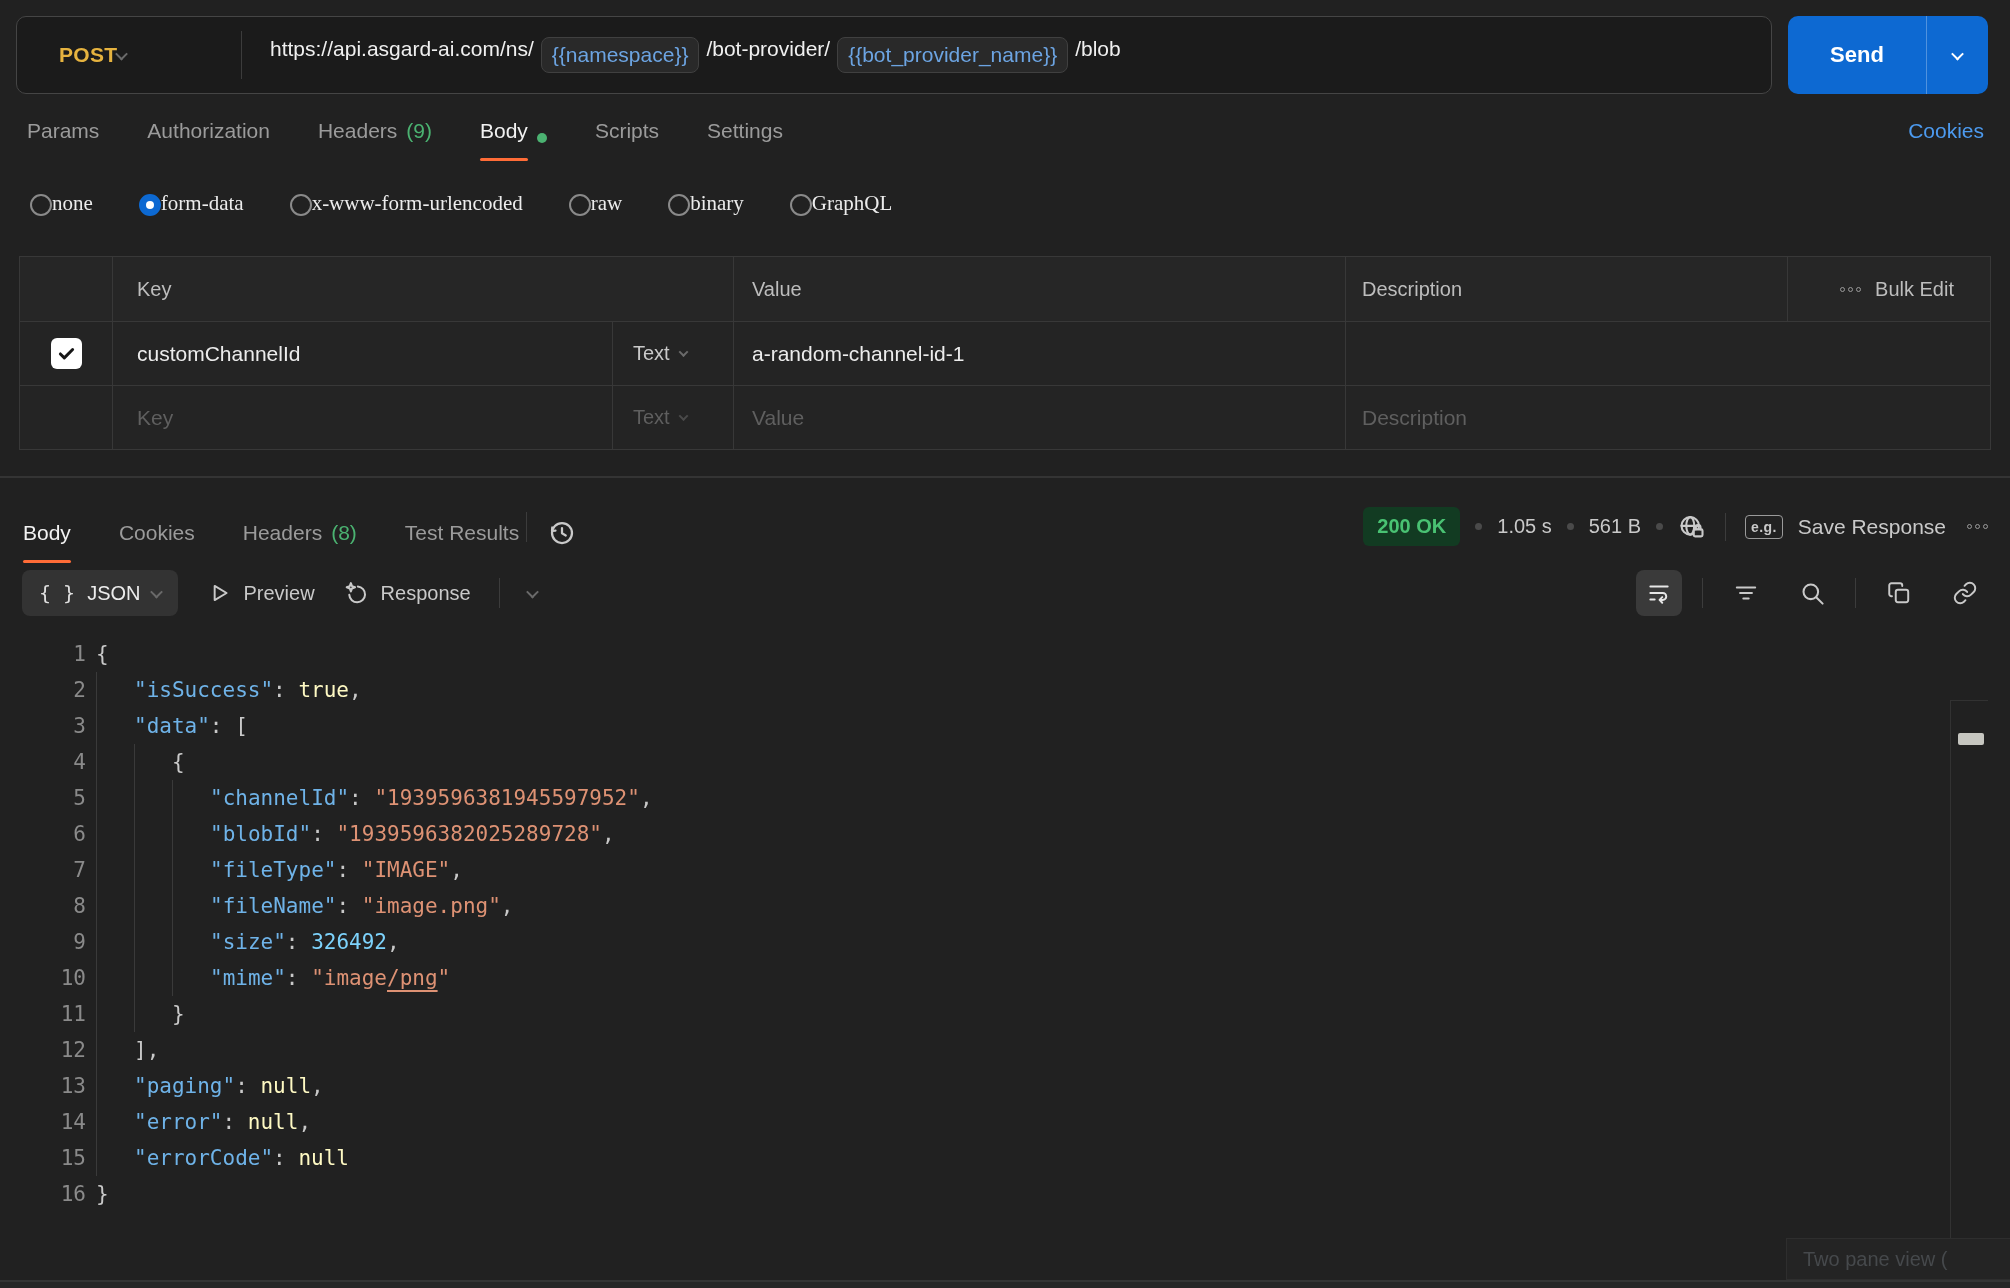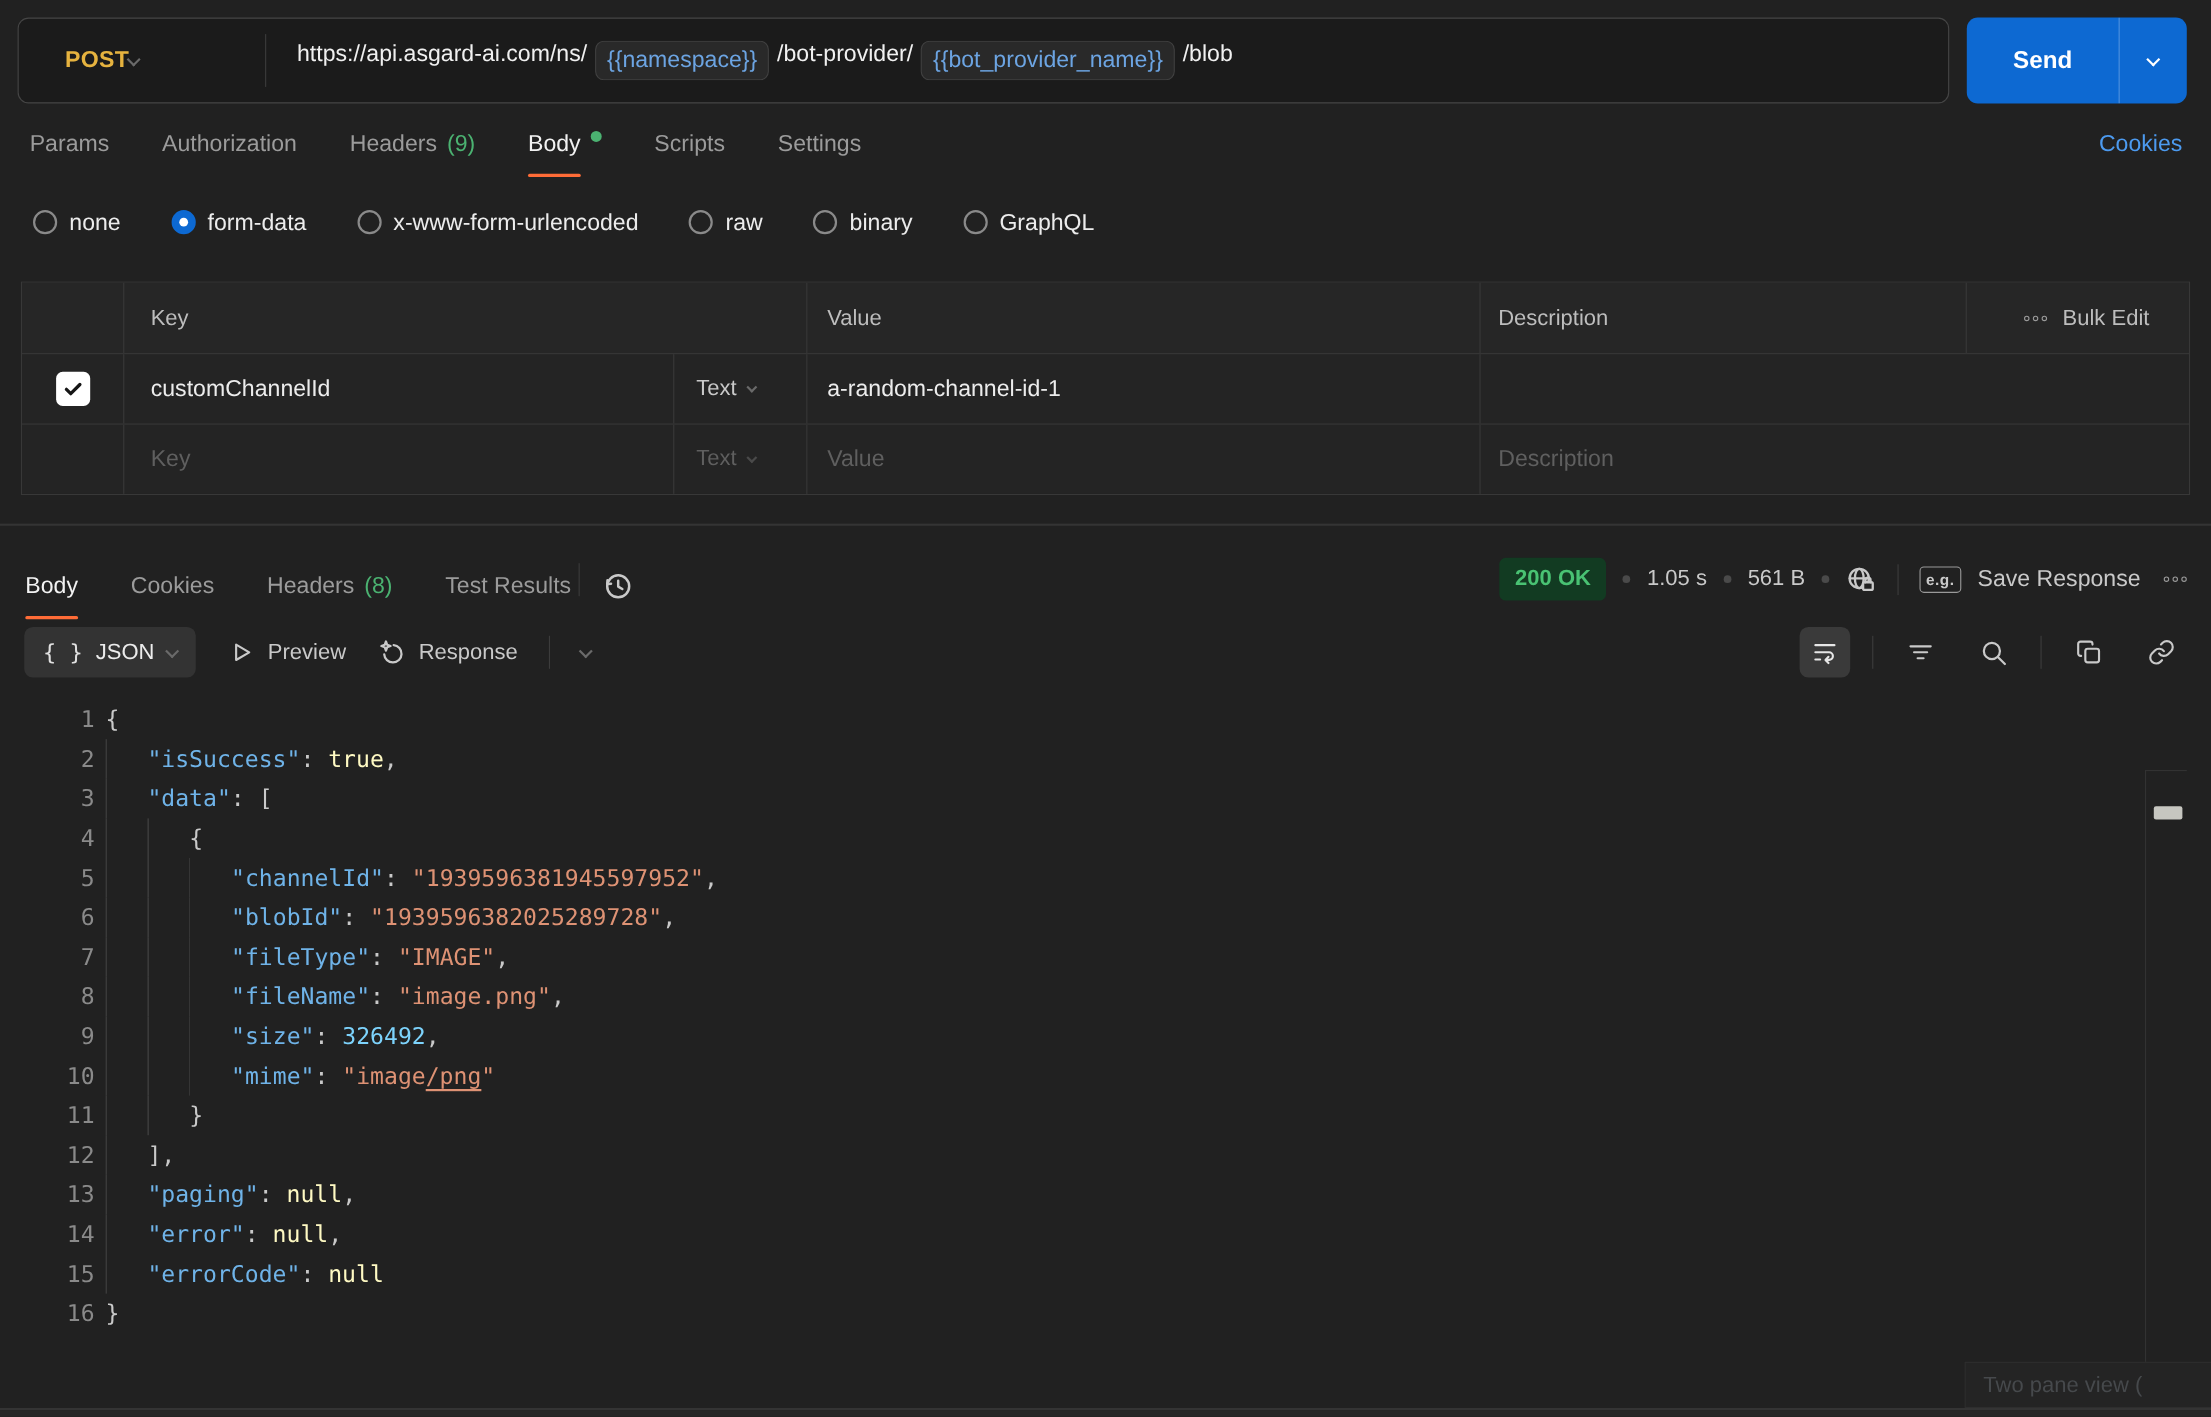--- a/index.html
+++ b/index.html
@@ -23,30 +23,30 @@
   .url-seg { color:#f0f0f0; }
   .url-var { color:#6ca4e2; background:#292929; border:1px solid #404040; border-radius:8px; padding:5px 10px; }
   .send-btn { width:200px; height:78px; border-radius:10px; background:#0d69d2; display:flex; overflow:hidden; }
   .send-main { flex:1; display:flex; align-items:center; justify-content:center; color:#fff; font-size:22px; font-weight:600; cursor:pointer; }
   .send-caret { width:62px; display:flex; align-items:center; justify-content:center; border-left:1px solid rgba(255,255,255,.28); cursor:pointer; }
   .chev { width:9px; height:9px; border-right:2.2px solid #9a9a9a; border-bottom:2.2px solid #9a9a9a; transform:rotate(45deg) translate(-1px,-1px); display:inline-block; }
   .chev.white { border-color:#fff; }
   .chev.dim { border-color:#6a6a6a; }
   
   .tabs-row { display:flex; align-items:flex-end; gap:46px; padding:0 26px; height:66px; }
-  .tab { display:flex; align-items:flex-start; gap:9px; padding:16px 1px 17px; font-size:21px; color:#9b9b9b; cursor:pointer; position:relative; }
+  .tab { display:flex; align-items:flex-end; gap:9px; padding:16px 1px 17px; font-size:21px; color:#9b9b9b; cursor:pointer; position:relative; }
   .tab .tab-label { position:relative; }
   .tab.active { color:#f2f2f2; }
   .tab.active .tab-label::after { content:""; position:absolute; left:0; right:0; bottom:-18px; height:3px; background:#ff6c37; border-radius:2px; }
   .tab-count { color:#4bb271; }
   .tab-dot { width:10px; height:10px; border-radius:50%; background:#4bb271; }
   .cookies-link { margin-left:auto; color:#4c9aef; font-size:21px; padding:16px 0 17px; cursor:pointer; }
   
   .modes { display:flex; align-items:center; gap:46px; padding:0 30px; height:58px; margin-top:14px; }
-  .radio { display:flex; align-items:flex-start; gap:11px; cursor:pointer; }
+  .radio { display:flex; align-items:flex-end; cursor:pointer;font-family:Liberation Serif, serif; }
   .rdot { width:22px; height:22px; border-radius:50%; border:2px solid #8a8a8a; position:relative; }
   .radio.sel .rdot { border-color:#0d69d2; background:#0d69d2; }
   .radio.sel .rdot::after { content:""; position:absolute; left:50%; top:50%; width:8px; height:8px; margin:-4px 0 0 -4px; border-radius:50%; background:#fff; }
   .rlabel { font-size:21px; color:#ececec; }
   
   .ftable { margin:24px 19px 0; border:1px solid #383838; font-size:21px; }
   .fhead { display:grid; grid-template-columns:92px 621px 612px 442px 1fr; height:64px; background:#262626; }
   .fhead > div { display:flex; align-items:center; color:#bdbdbd; font-size:20px; }
   .fhead > div + div { border-left:1px solid #383838; }
   .h-key { padding-left:24px; }

